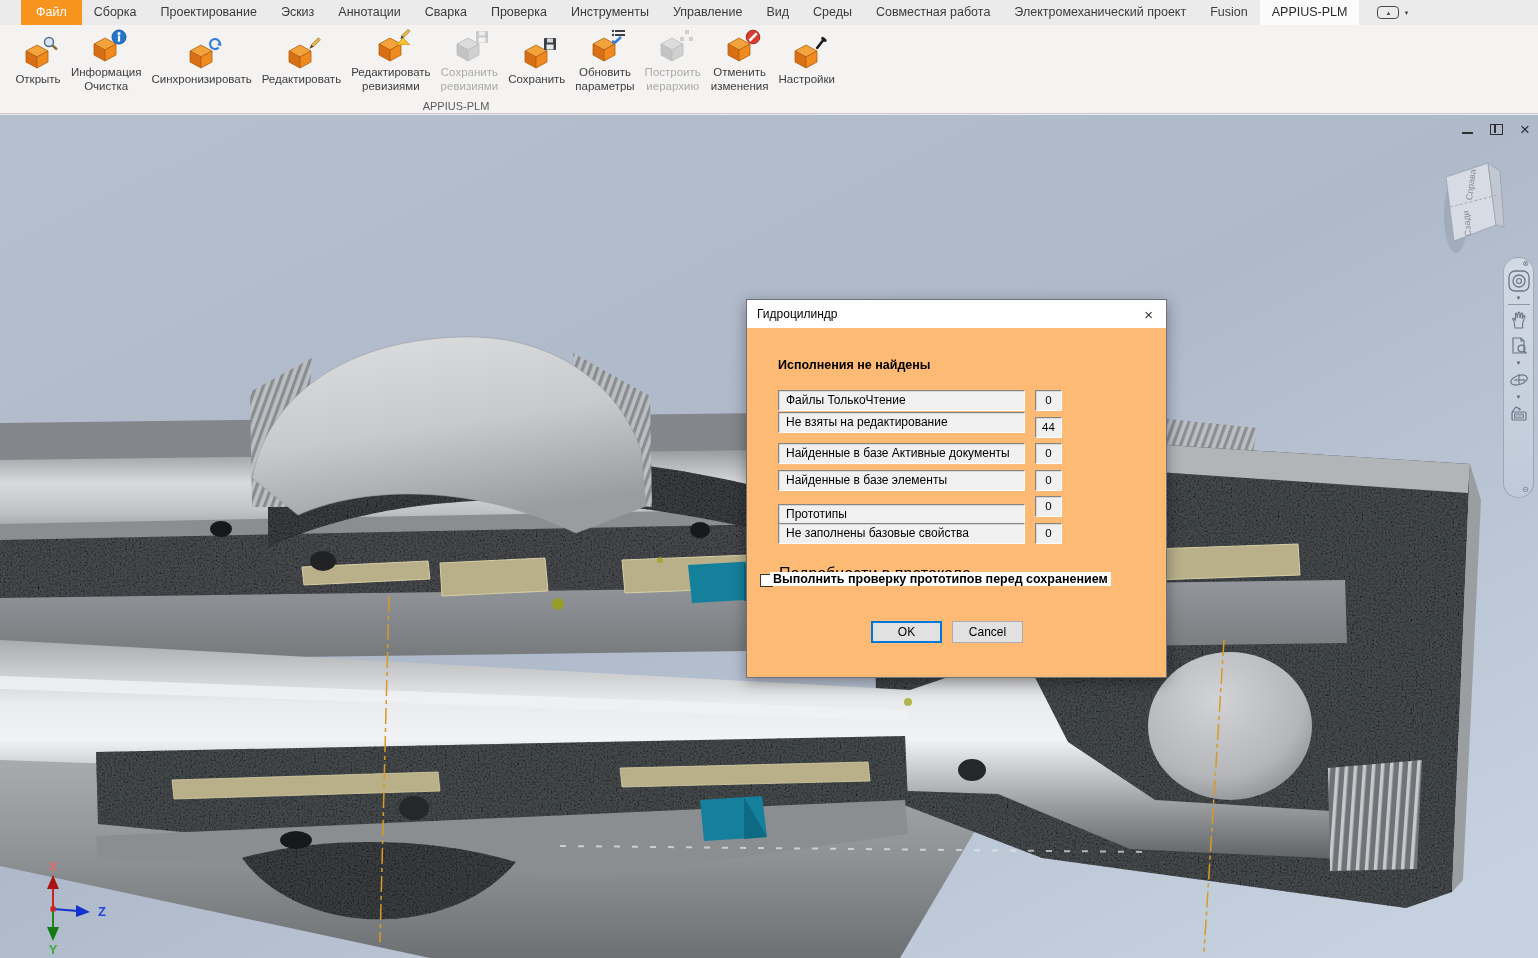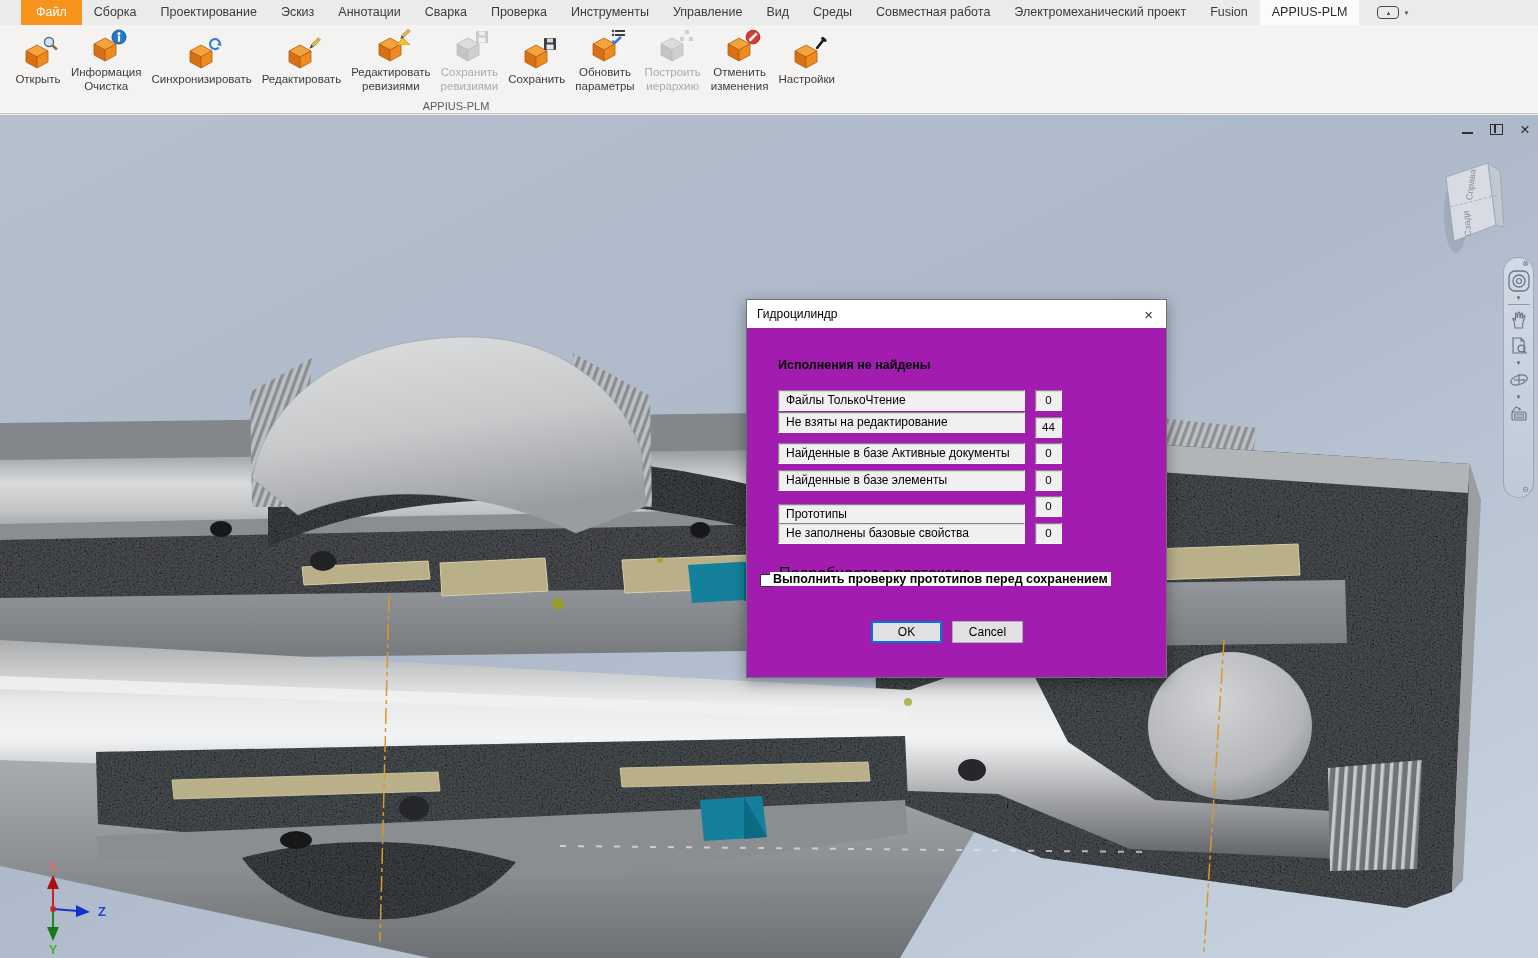--- a/index.html
+++ b/index.html
@@ -52,21 +52,21 @@
   .nav-ic { width:26px; height:26px; display:flex; align-items:center; justify-content:center; }
   .nav-caret { font-size:6px; color:#5d6a7a; line-height:8px; height:8px; }
   .nav-div { width:22px; height:1px; background:rgba(100,110,128,.6); margin:2px 0; }
   .nav-minus { margin-top:auto; margin-bottom:3px; }
 
   
   .triad { position:absolute; left:26px; top:742px; z-index:2; }
 
   
   .dialog { position:absolute; left:746px; top:184px; width:421px; height:379px; z-index:5;
-            background:#a21caf; border:1px solid #6d7278; box-shadow:0 4px 14px rgba(0,0,0,.35); }
+            background:#fdba74; border:1px solid #6d7278; box-shadow:0 4px 14px rgba(0,0,0,.35); }
   .dlg-title { height:28px; background:#ffffff; display:flex; align-items:center; padding:0 10px; }
   .dlg-title-text { font-size:12px; color:#000; flex:1; }
   .dlg-close { font-size:15px; color:#333; padding:0 3px; line-height:15px; }
   .dlg-body { position:relative; height:367px; }
   .dlg-header { position:absolute; left:31px; top:30px; font-size:12.5px; font-weight:bold; color:#000; }
   .srow-label { position:absolute; left:31px; width:247px; height:21px; background:#f0f0f0;
                 border:1px solid #858585; border-right-color:#fbfbfb; border-bottom-color:#fbfbfb;
                 box-shadow:inset 1px 1px 0 rgba(0,0,0,.10);
                 font-size:12px; line-height:18px; padding-left:7px; color:#000; }
   .srow-value { position:absolute; left:288px; width:27px; height:21px; background:#f0f0f0;

